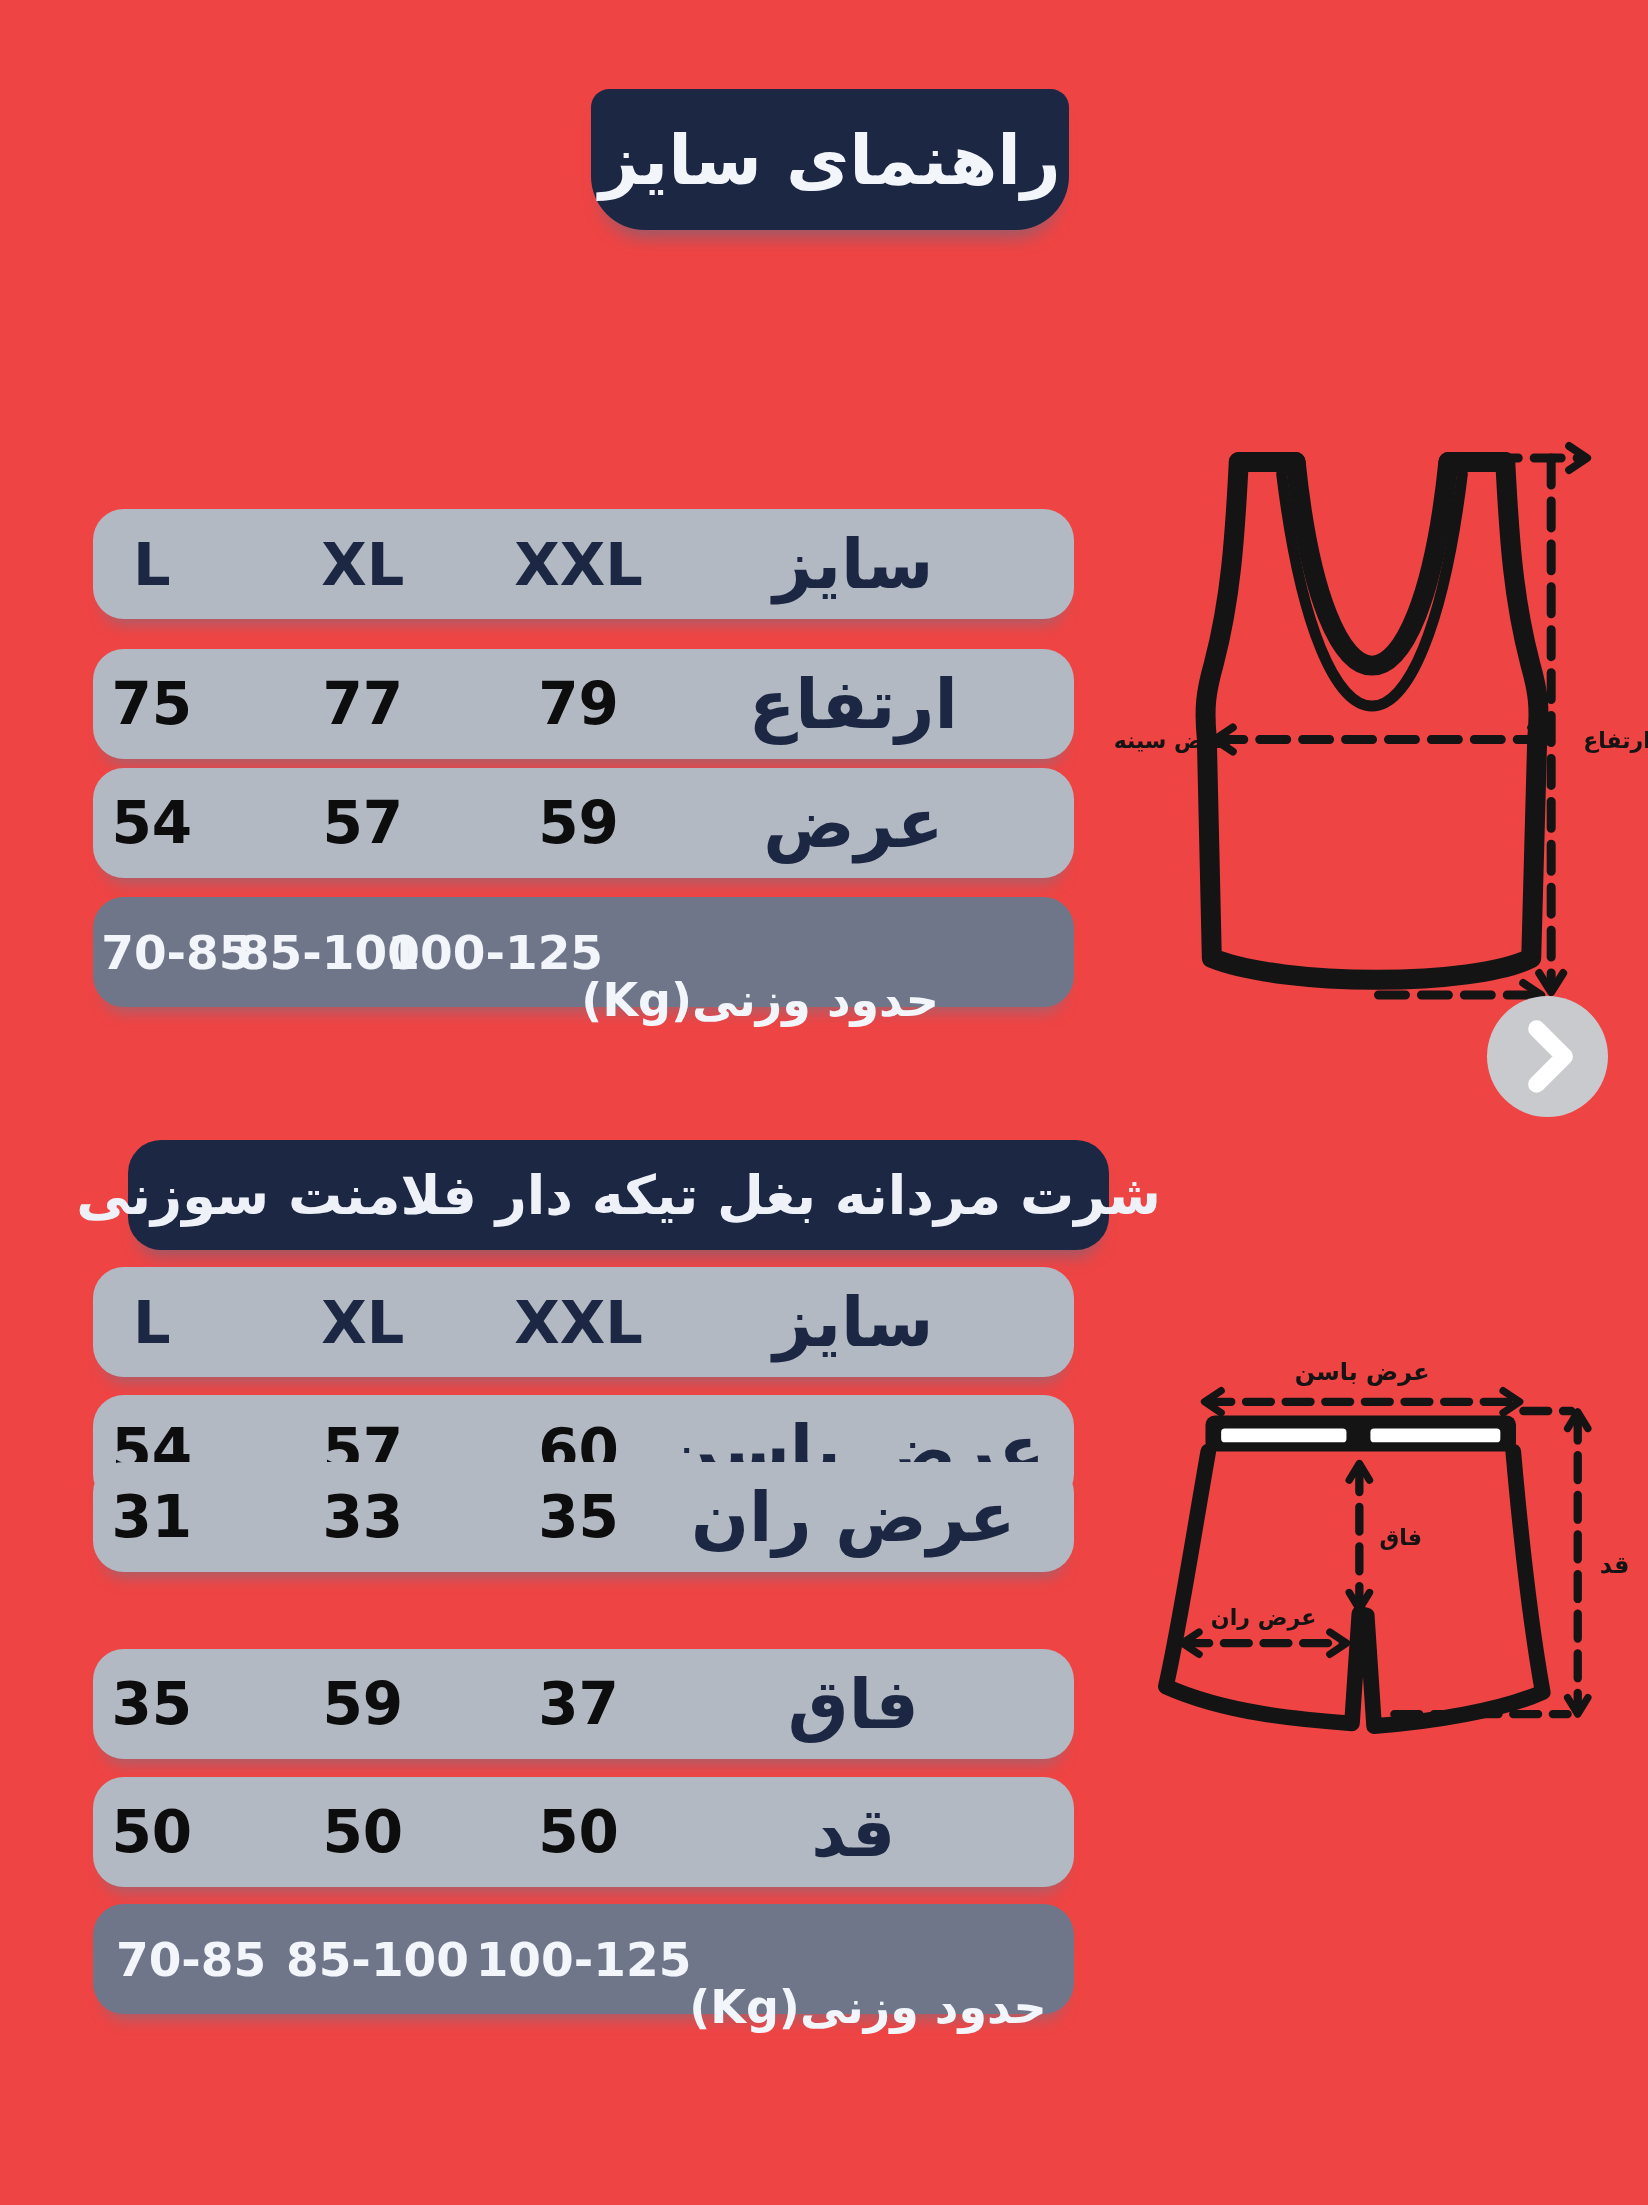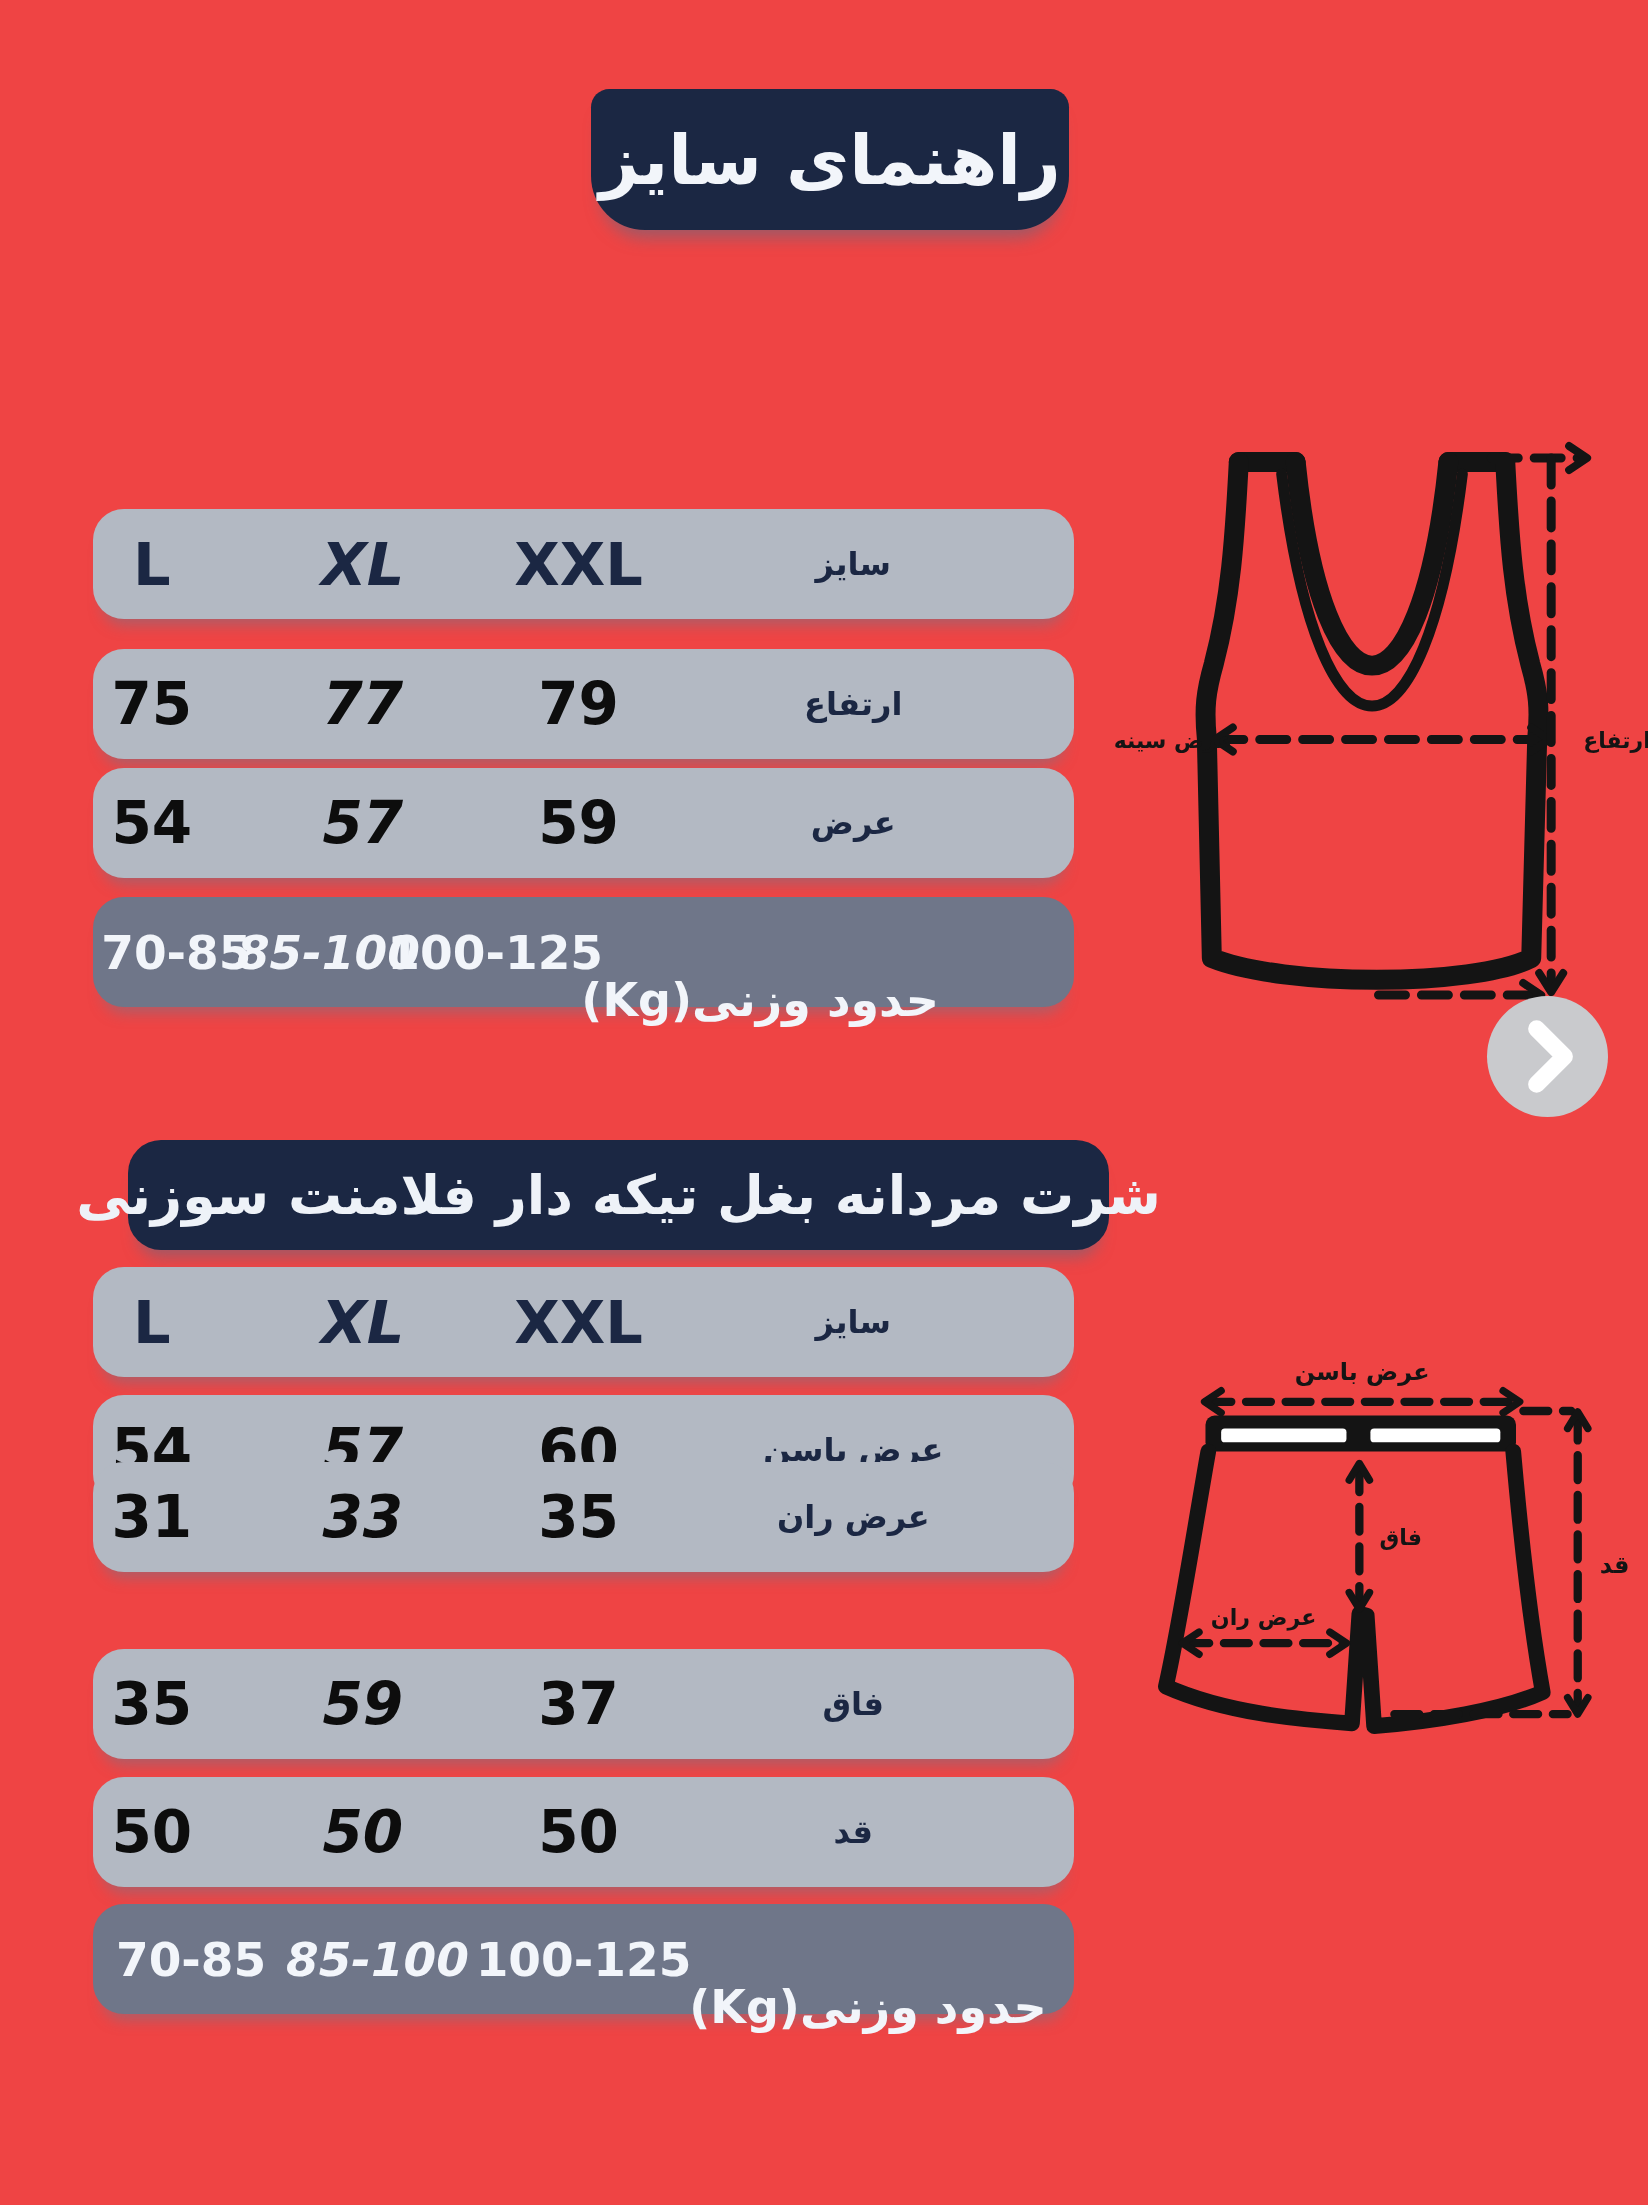--- a/index.html
+++ b/index.html
@@ -27,26 +27,26 @@
   .row{
     position:absolute;left:93px;width:981px;height:110px;border-radius:31px;
     box-shadow:0 16px 14px -10.8px rgba(110,120,140,.5);
   }
   .row.light{background:#b3b9c3;}
   .row.weight{background:#6f7689;}
 
   .cell{position:absolute;top:50%;transform:translate(-50%,-50%);white-space:nowrap;font-weight:bold;}
   .val{direction:ltr;}
   .lbl{direction:rtl;}
-  .c1{left:6%;} .c2{left:27.5%;font-style:italic;} .c3{left:49.5%;} .c4{left:77.5%;}
+  .c1{left:6%;} .c2{left:27.5%;} .c3{left:49.5%;} .c4{left:77.5%;}
   .row.w1 .c1{left:8.5%;} .row.w1 .c2{left:24%;} .row.w1 .c3{left:41%;} .row.w1 .c4{left:68%;}
   .row.w2 .c1{left:10%;} .row.w2 .c2{left:29%;} .row.w2 .c3{left:50%;} .row.w2 .c4{left:79%;}
 
   .light .val{color:#0d0d0d;font-size:58px;}
-  .light .lbl{color:#1b2743;font-size:32px;}
+  .light .lbl{color:#1b2743;font-size:68px;}
   .size-row .val{color:#1b2743;font-size:59px;}
   .weight .val{color:#f2f5fa;font-size:47px;}
   .weight .lbl{color:#f2f5fa;font-size:46px;margin-top:48px;}
 
   
   .t1-hdr{top:379px;}
   .t1-r0{top:509px;} .t1-r1{top:638px;margin-top:11px;} .t1-r2{top:768px;} .t1-r3{top:897px;}
   
   .t2-hdr{top:1140px;margin-left:35px;}
   .t2-r0{top:1267px;} .t2-r1{top:1395px;} .t2-r2{top:1462px;}

